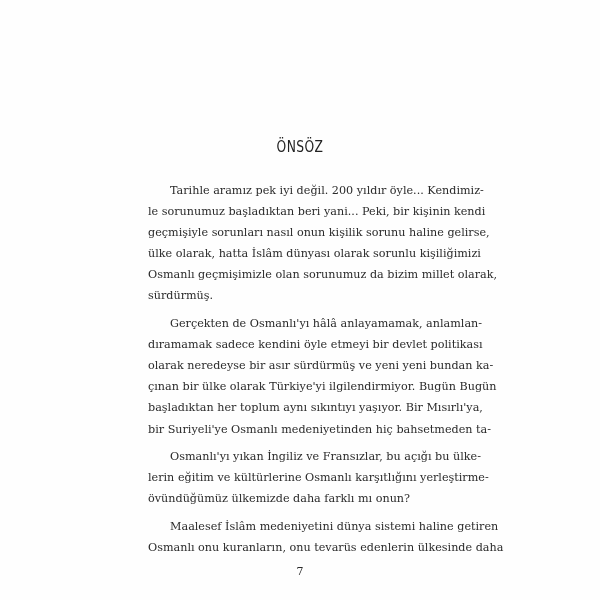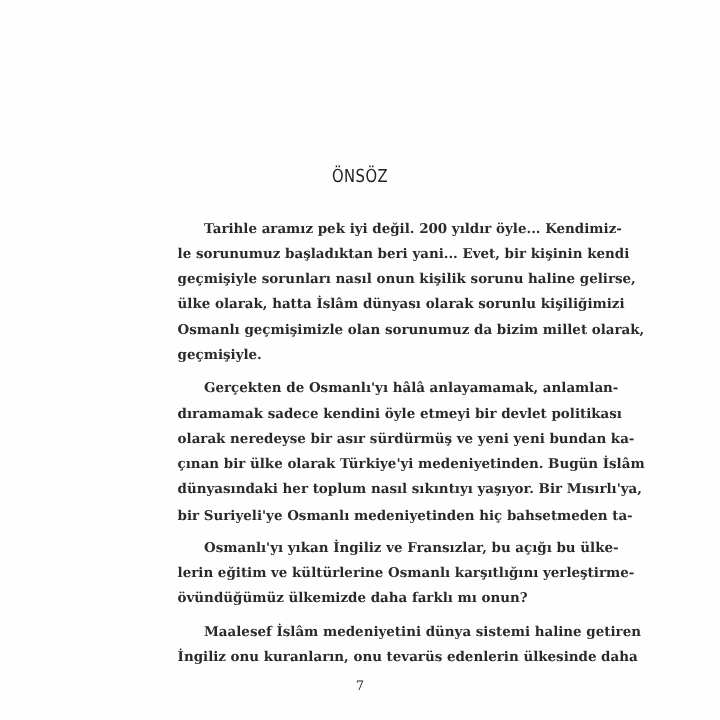--- a/index.html
+++ b/index.html
@@ -13,56 +13,56 @@
     position: absolute; left: 0; width: 600px; top: 138px; text-align: center;
     font-family: "DejaVu Sans", sans-serif; font-size: 15px; letter-spacing: 0.5px;
     color: #222; transform: scaleX(0.82); transform-origin: center;
   }
   .body-text {
     position: absolute; left: 148px; top: 180px; width: 302px;
     font-family: "DejaVu Serif", serif; font-size: 11.2px; line-height: 21.1px;
     color: #2a2a2a; text-align: justify;
   }
   .para { margin: 0 0 6.5px 0; text-indent: 22px; }
-  .line { display: block; white-space: nowrap; text-align: justify; text-align-last: justify; font-weight: bold; }
+  .line { display: block; white-space: nowrap; text-align: justify; text-align-last: justify; }
   .line.last { text-align-last: left; }
   .page-number {
     position: absolute; left: 0; width: 600px; top: 565px; text-align: center;
     font-family: "DejaVu Serif", serif; font-size: 11px; color: #2a2a2a;
   }
 </style>
 </head>
 <body>
 
 <div class="page">
   <div class="title">ÖNSÖZ</div>
 
   <div class="body-text">
     <p class="para">
       <span class="line">Tarihle aramız pek iyi değil. 200 yıldır öyle... Kendimiz-</span>
-      <span class="line" style="text-indent:0">le sorunumuz başladıktan beri yani... Evet, bir kişinin kendi</span>
+      <span class="line" style="text-indent:0">le sorunumuz başladıktan beri yani... Peki, bir kişinin kendi</span>
       <span class="line" style="text-indent:0">geçmişiyle sorunları nasıl onun kişilik sorunu haline gelirse,</span>
       <span class="line" style="text-indent:0">ülke olarak, hatta İslâm dünyası olarak sorunlu kişiliğimizi</span>
       <span class="line" style="text-indent:0">Osmanlı geçmişimizle olan sorunumuz da bizim millet olarak,</span>
-      <span class="line last" style="text-indent:0">geçmişiyle.</span>
+      <span class="line last" style="text-indent:0">sürdürmüş.</span>
     </p>
     <p class="para">
       <span class="line">Gerçekten de Osmanlı'yı hâlâ anlayamamak, anlamlan-</span>
       <span class="line" style="text-indent:0">dıramamak sadece kendini öyle etmeyi bir devlet politikası</span>
       <span class="line" style="text-indent:0">olarak neredeyse bir asır sürdürmüş ve yeni yeni bundan ka-</span>
-      <span class="line" style="text-indent:0">çınan bir ülke olarak Türkiye'yi medeniyetinden. Bugün İslâm</span>
-      <span class="line" style="text-indent:0">dünyasındaki her toplum nasıl sıkıntıyı yaşıyor. Bir Mısırlı'ya,</span>
+      <span class="line" style="text-indent:0">çınan bir ülke olarak Türkiye'yi ilgilendirmiyor. Bugün Bugün</span>
+      <span class="line" style="text-indent:0">başladıktan her toplum aynı sıkıntıyı yaşıyor. Bir Mısırlı'ya,</span>
       <span class="line" style="text-indent:0">bir Suriyeli'ye Osmanlı medeniyetinden hiç bahsetmeden ta-</span>
     </p>
     <p class="para">
       <span class="line">Osmanlı'yı yıkan İngiliz ve Fransızlar, bu açığı bu ülke-</span>
       <span class="line" style="text-indent:0">lerin eğitim ve kültürlerine Osmanlı karşıtlığını yerleştirme-</span>
       <span class="line last" style="text-indent:0">övündüğümüz ülkemizde daha farklı mı onun?</span>
     </p>
     <p class="para">
       <span class="line">Maalesef İslâm medeniyetini dünya sistemi haline getiren</span>
-      <span class="line" style="text-indent:0">İngiliz onu kuranların, onu tevarüs edenlerin ülkesinde daha</span>
+      <span class="line" style="text-indent:0">Osmanlı onu kuranların, onu tevarüs edenlerin ülkesinde daha</span>
 
     </p>
   </div>
 
   <div class="page-number">7</div>
 </div>
 
 </body></html>

